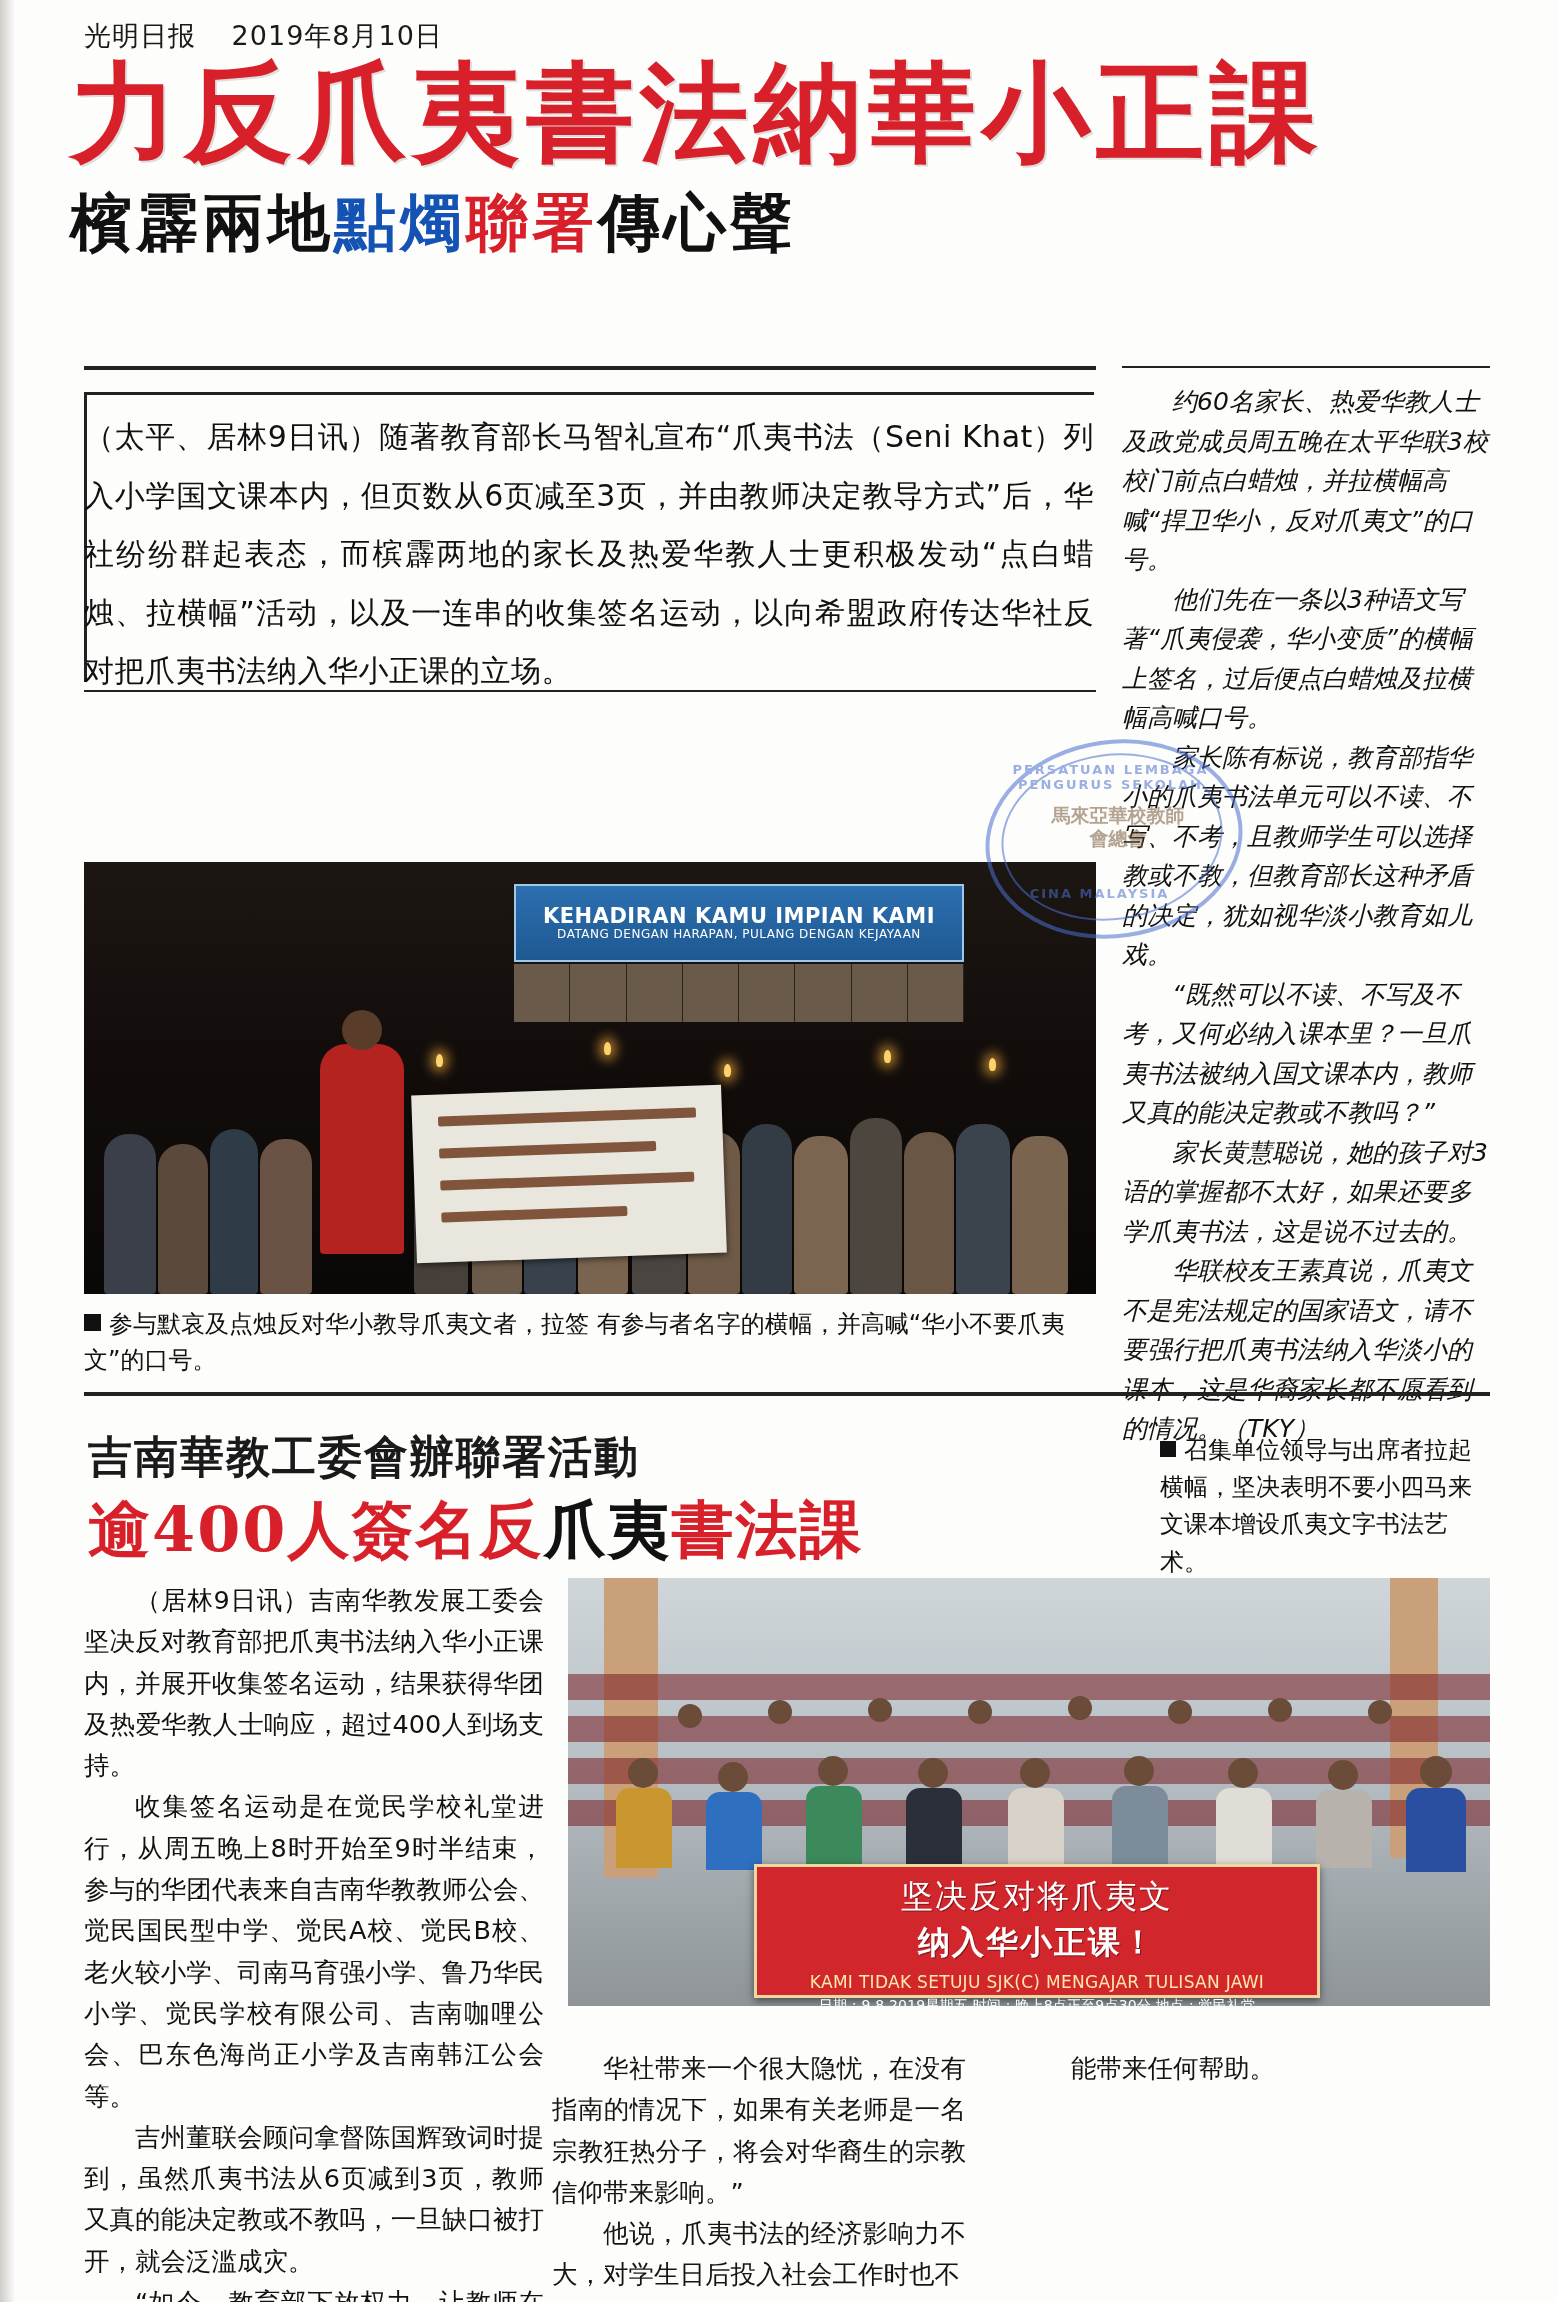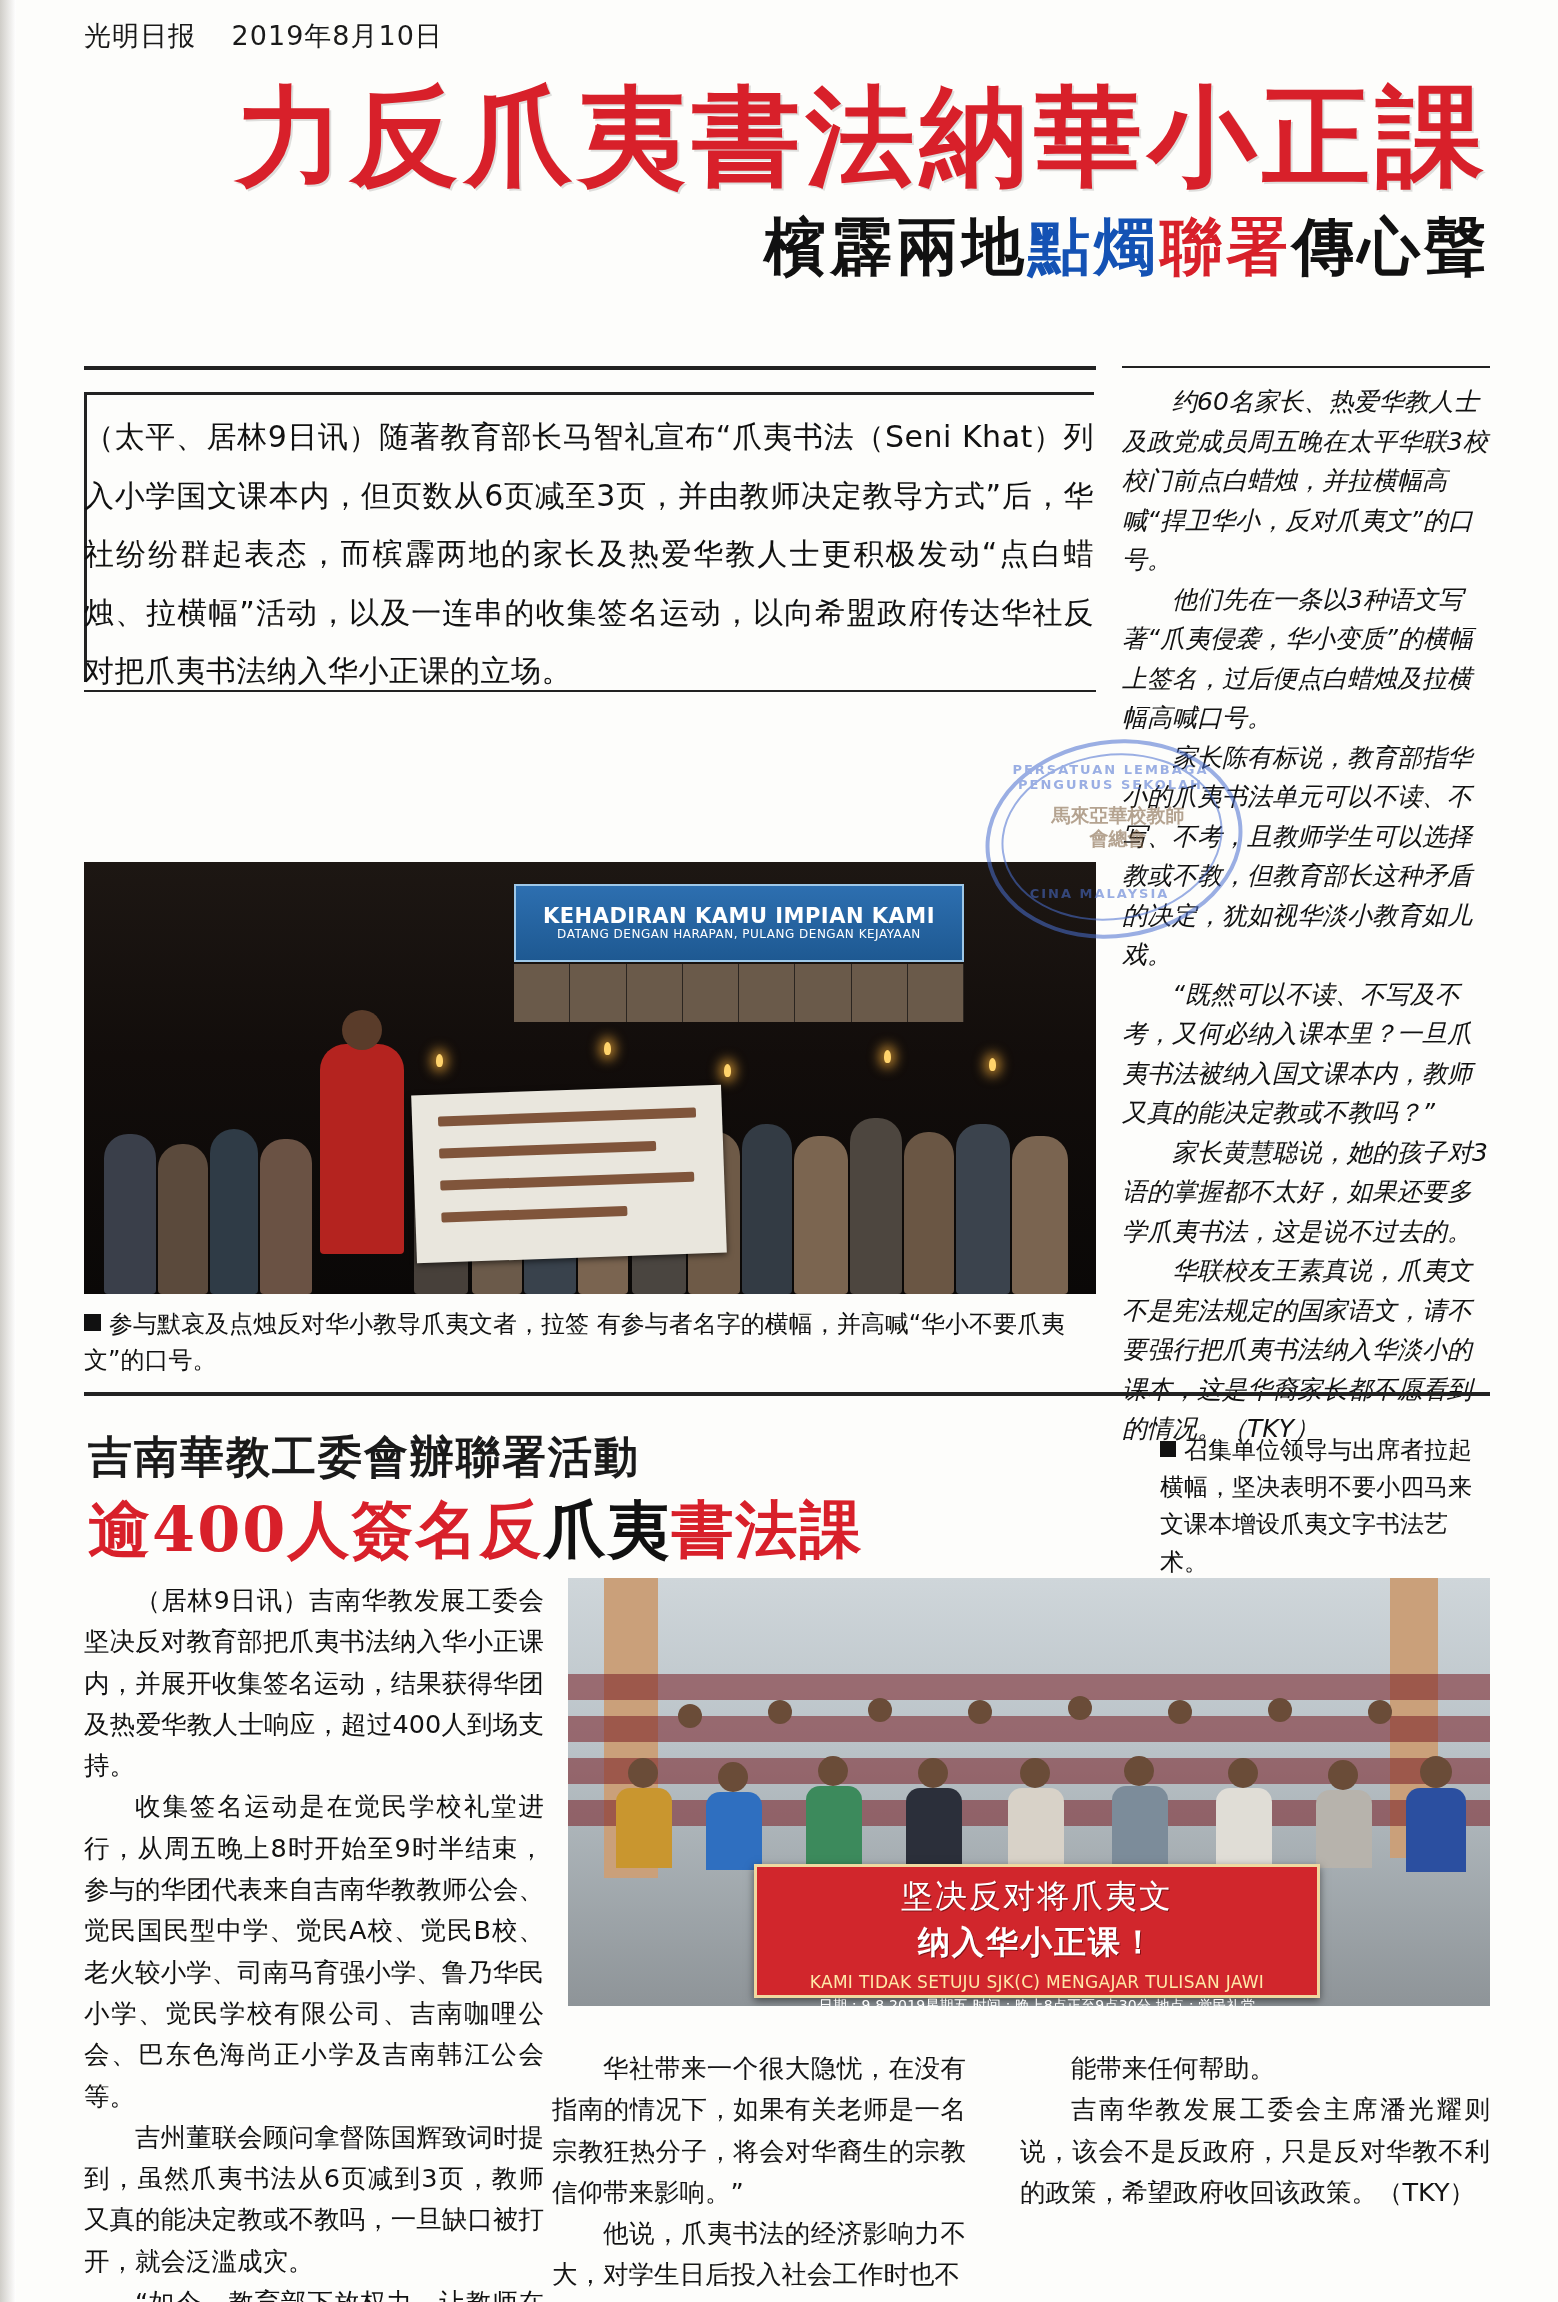--- a/index.html
+++ b/index.html
@@ -18,22 +18,22 @@
   }
   
   .masthead{
     position:absolute;left:84px;top:18px;
     font-family:"DejaVu Sans","Liberation Sans",sans-serif;
     font-size:27px;letter-spacing:1px;color:#1a1a1a;
   }
   .masthead .date{margin-left:26px;}
   
   .headline-wrap{
-    position:absolute;left:70px;top:80px;width:1420px;
-    text-align:right;
+    position:absolute;left:70px;top:56px;width:1420px;
+    text-align:left;
   }
   .headline{
     font-family:"DejaVu Serif","Liberation Serif",serif;
     font-weight:bold;
     font-size:108px;
     line-height:1.05;
     color:#d8202a;
     letter-spacing:6px;
     text-shadow:2px 2px 0 rgba(0,0,0,.12);
     white-space:nowrap;
@@ -373,16 +373,15 @@
 
   <div class="bcol b1">
     
   </div>
   <div class="bcol b2">
     <p>华社带来一个很大隐忧，在没有指南的情况下，如果有关老师是一名宗教狂热分子，将会对华裔生的宗教信仰带来影响。”</p>
     <p>他说，爪夷书法的经济影响力不大，对学生日后投入社会工作时也不</p>
   </div>
   <div class="bcol b3">
     <p>能带来任何帮助。</p>
-    <p>吉南华教发展工委会主席潘光耀则说，该会不是反政府，只是反对华教不利的政策，希望政府收回该政策。（TKY）</p>
   </div>
 
 </div>
 
 </body></html>

